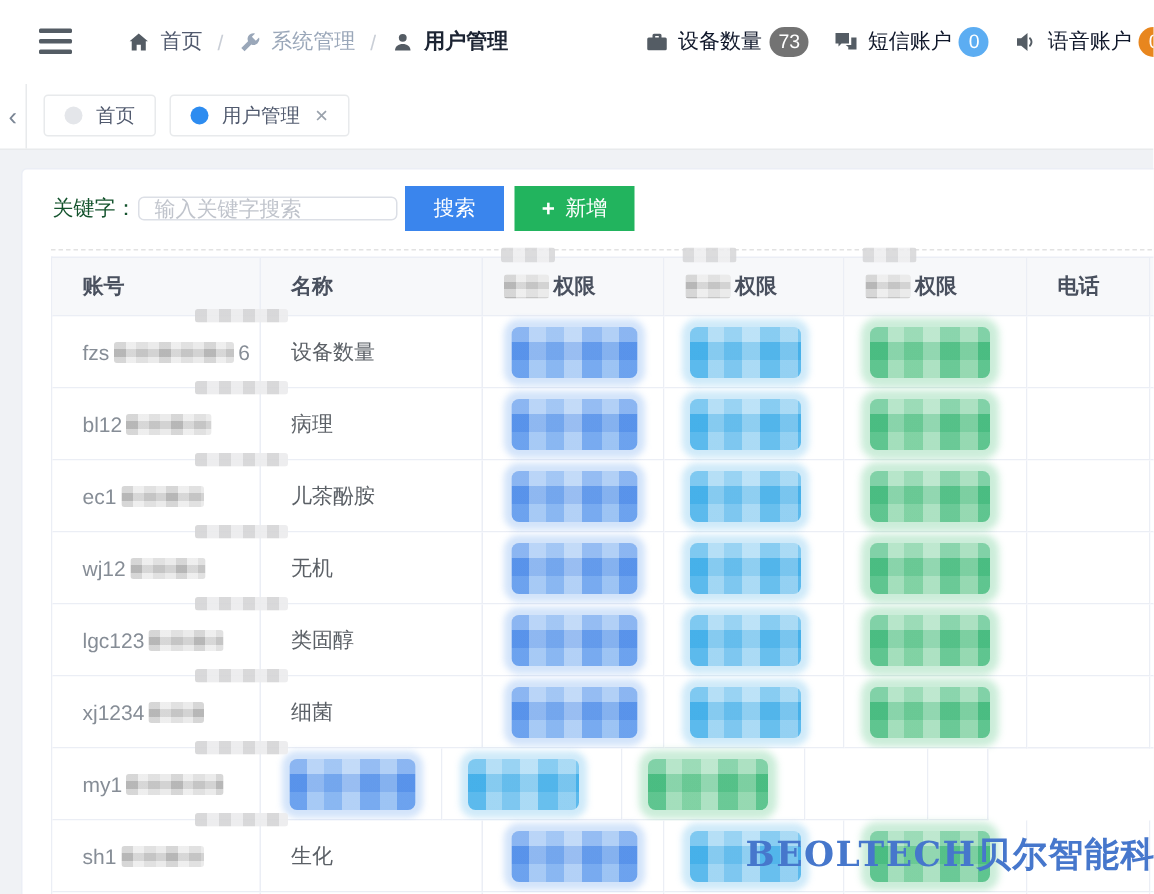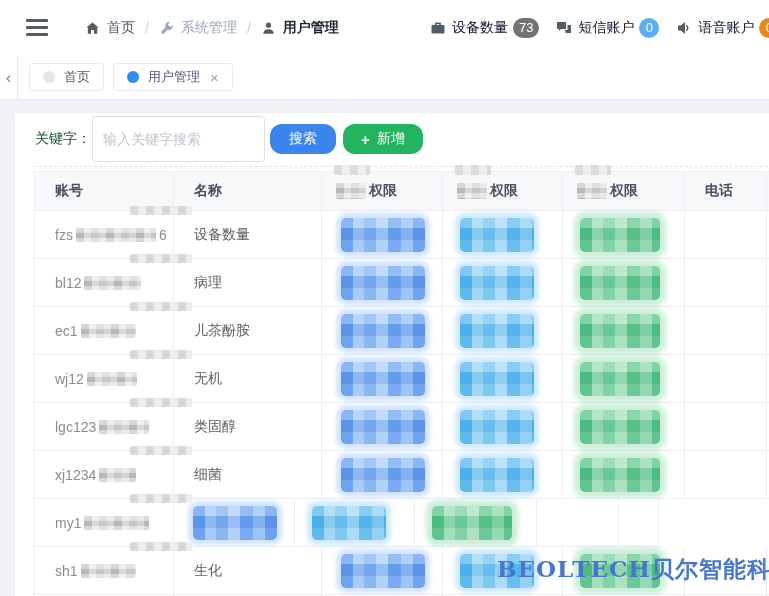--- a/index.html
+++ b/index.html
@@ -40,24 +40,24 @@
   .tab.active .dot{background:#2d8cf0;}
   .tab .close{margin-left:10px;color:#9aa2ac;font-size:15px;line-height:1;cursor:pointer;}
 
   
   .content{position:absolute;top:100px;left:0;width:769px;height:496px;background:#f0f2f5;}
   .card{position:absolute;left:14px;top:12px;width:780px;height:520px;background:#fff;
     border:1px solid #ebeef5;border-radius:4px;box-sizing:border-box;}
 
   .toolbar{display:flex;align-items:center;margin:11px 0 0 20px;height:30px;}
   .kw-label{font-size:14px;color:#14532d;margin-right:1px;}
-  .kw-input{width:173px;height:46px;border:1px solid #dcdfe6;border-radius:4px;padding:0 10px;
+  .kw-input{width:173px;height:16px;border:1px solid #dcdfe6;border-radius:4px;padding:0 10px;
     font-size:14px;color:#606266;outline:none;box-sizing:border-box;font-family:inherit;}
   .kw-input::placeholder{color:#c0c4cc;}
-  .btn{height:30px;border:none;border-radius:12px;color:#fff;font-size:14px;cursor:pointer;font-family:inherit;}
+  .btn{height:30px;border:none;border-radius:0;color:#fff;font-size:14px;cursor:pointer;font-family:inherit;}
   .btn-search{width:66px;background:#3a85ed;margin-left:5px;}
   .btn-add{width:80px;background:#22b45e;margin-left:7px;display:flex;align-items:center;justify-content:center;gap:7px;}
   .btn-add .plus{font-size:15px;font-weight:700;line-height:1;}
   .dash{border-top:1px dashed #e2e2e2;margin:12px 0 0 19px;}
 
   
   .tbl{margin:4px 0 0 19px;width:772px;border-top:1px solid #ebeef5;border-left:1px solid #ebeef5;}
   .tr{display:flex;}
   .th,.td{box-sizing:border-box;border-right:1px solid #ebeef5;border-bottom:1px solid #ebeef5;
     display:flex;align-items:center;padding-left:20px;position:relative;background:#fff;}

